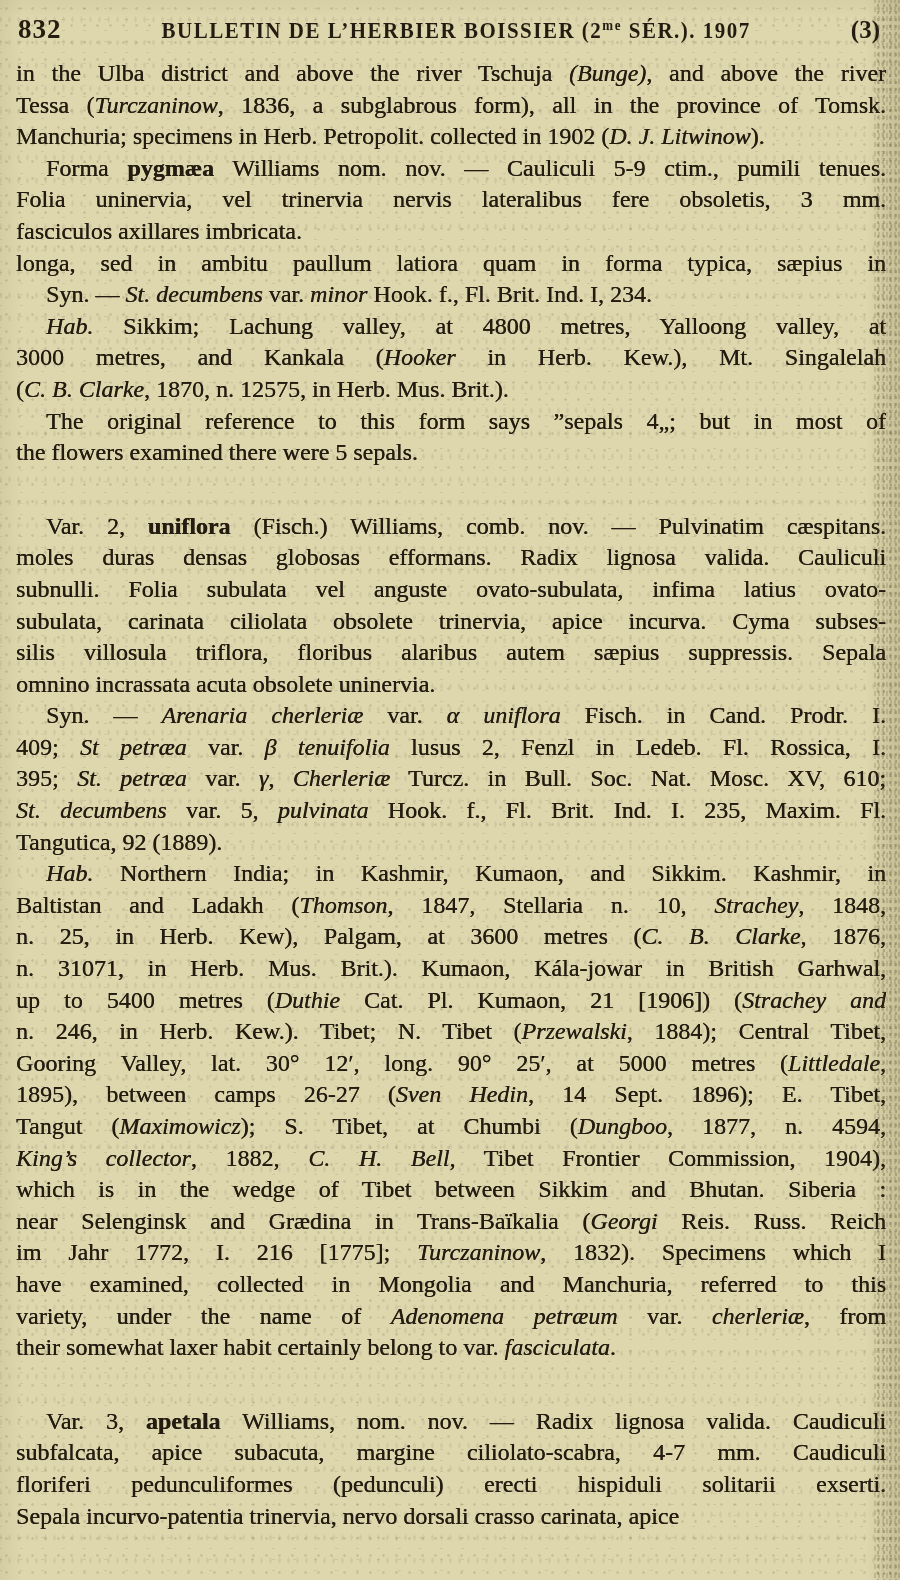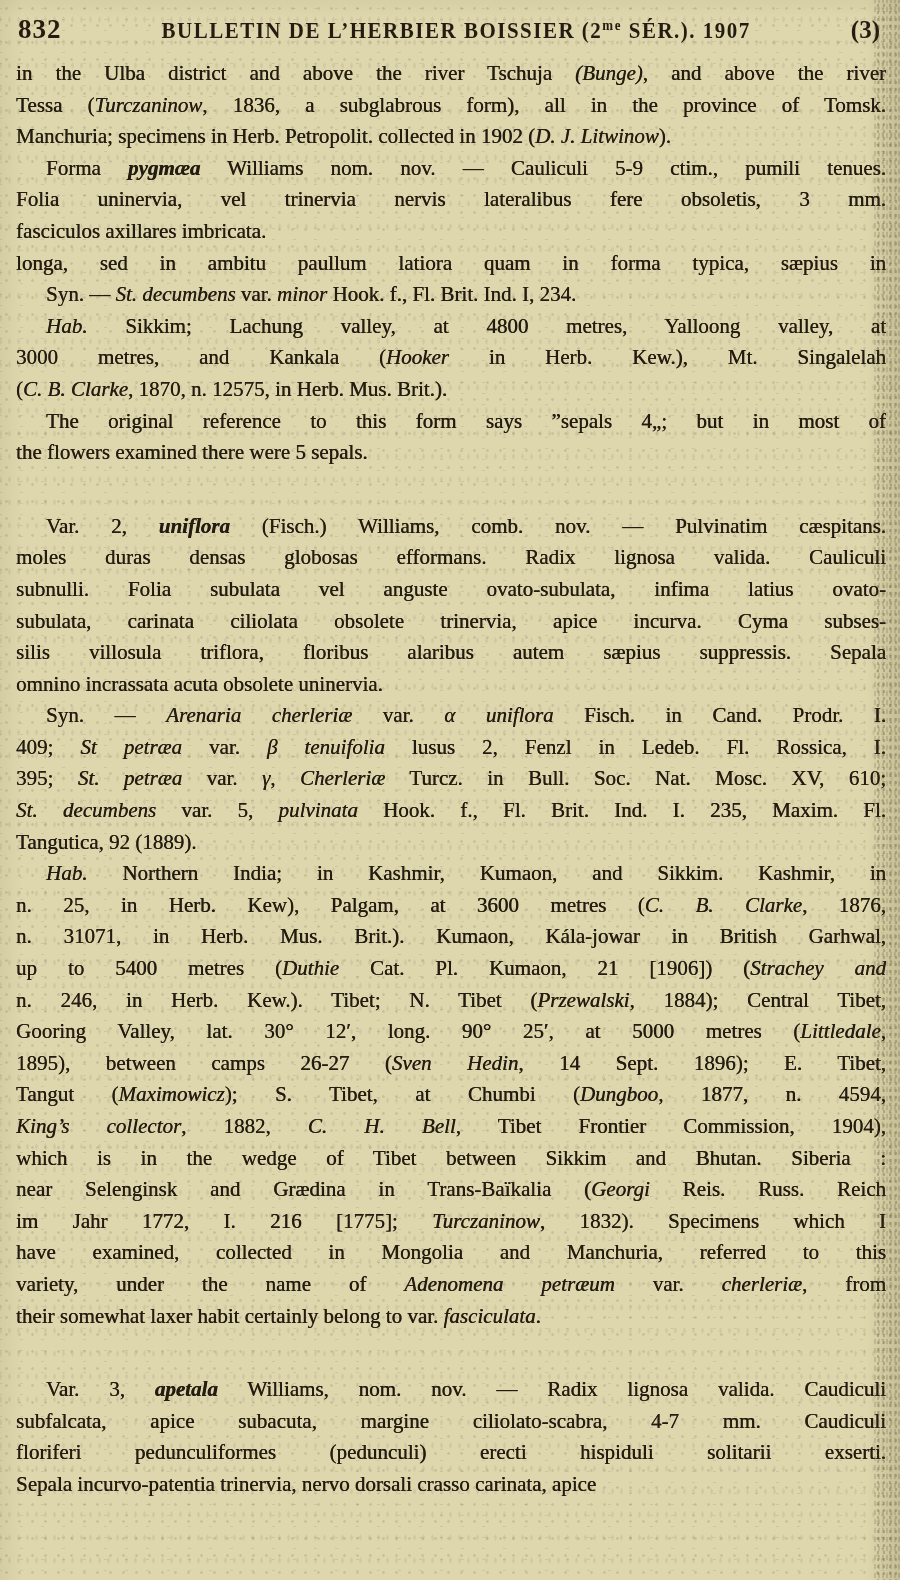--- a/index.html
+++ b/index.html
@@ -50,34 +50,34 @@
   .page-num { font-size: 27px; font-weight: 700; letter-spacing: 1px; }
   .journal-title {
     font-size: 21px; letter-spacing: 1.5px; font-weight: 700;
     transform: scaleY(1.05);
   }
   .journal-title sup { font-size: 13px; font-weight: 700; }
   .issue-num { font-size: 25px; font-weight: 700; }
   main {
     position: relative;
     padding: 8px 14px 0 16px;
-    font-size: 21px;
+    font-size: 24px;
     text-shadow: 0.35px 0 0 currentColor; 
   }
   .para { margin: 0; }
   .para.gap { margin-top: 42px; }
   .line {
     height: 31.6px; line-height: 31.6px;
     text-align: justify; text-align-last: justify;
     overflow: hidden; white-space: normal;
   }
   .line.last { text-align-last: left; }
   .line.first { text-indent: 30px; }
   .i { font-style: italic; }
-  .b { font-weight: 700; font-style: italic; }
+  .b { font-weight: 700; }
 </style>
 </head>
 <body>
 
 <div class="page" style="--paper: #ded7ae; --ink: #241c10;">
   <header>
     <span class="page-num">832</span>
     <span class="journal-title"><span>BULLETIN DE L’HERBIER BOISSIER (2</span><sup>me</sup><span> SÉR.). 1907</span></span>
     <span class="issue-num">(3)</span>
   </header>
@@ -115,20 +115,21 @@
       </div>
       <div class="para">
         <div class="line first"><span>Syn. — </span><span class="i">Arenaria cherleriæ</span><span> var. </span><span class="i">α uniflora</span><span> Fisch. in Cand. Prodr. I.</span></div>
         <div class="line"><span>409; </span><span class="i">St petræa</span><span> var. </span><span class="i">β tenuifolia</span><span> lusus 2, Fenzl in Ledeb. Fl. Rossica, I.</span></div>
         <div class="line"><span>395; </span><span class="i">St. petræa</span><span> var. </span><span class="i">γ</span><span>, </span><span class="i">Cherleriæ</span><span> Turcz. in Bull. Soc. Nat. Mosc. XV, 610;</span></div>
         <div class="line"><span class="i">St. decumbens</span><span> var. 5, </span><span class="i">pulvinata</span><span> Hook. f., Fl. Brit. Ind. I. 235, Maxim. Fl.</span></div>
         <div class="line last"><span>Tangutica, 92 (1889).</span></div>
       </div>
       <div class="para">
         <div class="line first"><span class="i">Hab.</span><span> Northern India; in Kashmir, Kumaon, and Sikkim. Kashmir, in</span></div>
+        <div class="line"><span>Baltistan and Ladakh (</span><span class="i">Thomson</span><span>, 1847, Stellaria n. 10, </span><span class="i">Strachey</span><span>, 1848,</span></div>
         <div class="line"><span>n. 25, in Herb. Kew), Palgam, at 3600 metres (</span><span class="i">C. B. Clarke</span><span>, 1876,</span></div>
         <div class="line"><span>n. 31071, in Herb. Mus. Brit.). Kumaon, Kála-jowar in British Garhwal,</span></div>
         <div class="line"><span>up to 5400 metres (</span><span class="i">Duthie</span><span> Cat. Pl. Kumaon, 21 [1906]) (</span><span class="i">Strachey and</span></div>
         <div class="line"><span>n. 246, in Herb. Kew.). Tibet; N. Tibet (</span><span class="i">Przewalski</span><span>, 1884); Central Tibet,</span></div>
         <div class="line"><span>Gooring Valley, lat. 30° 12′, long. 90° 25′, at 5000 metres (</span><span class="i">Littledale</span><span>,</span></div>
         <div class="line"><span>1895), between camps 26-27 (</span><span class="i">Sven Hedin</span><span>, 14 Sept. 1896); E. Tibet,</span></div>
         <div class="line"><span>Tangut (</span><span class="i">Maximowicz</span><span>); S. Tibet, at Chumbi (</span><span class="i">Dungboo</span><span>, 1877, n. 4594,</span></div>
         <div class="line"><span class="i">King’s collector</span><span>, 1882, </span><span class="i">C. H. Bell</span><span>, Tibet Frontier Commission, 1904),</span></div>
         <div class="line"><span>which is in the wedge of Tibet between Sikkim and Bhutan. Siberia :</span></div>
         <div class="line"><span>near Selenginsk and Grædina in Trans-Baïkalia (</span><span class="i">Georgi</span><span> Reis. Russ. Reich</span></div>

